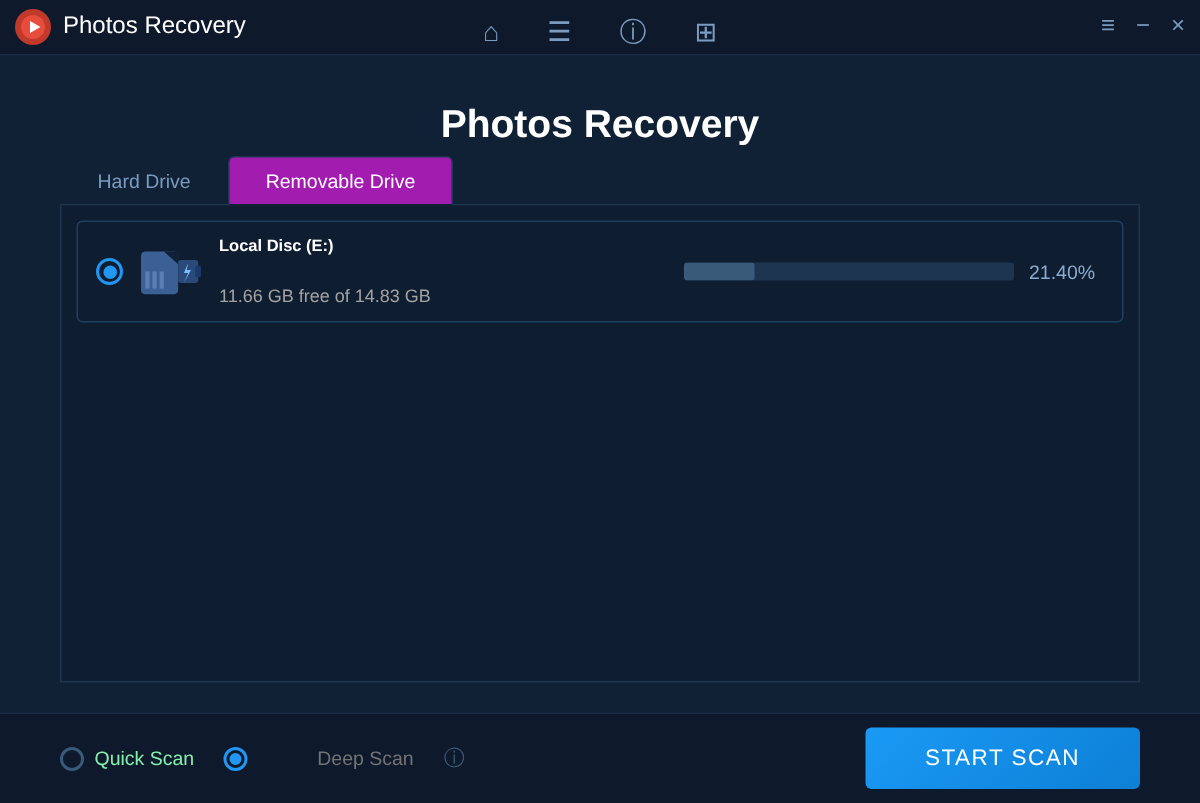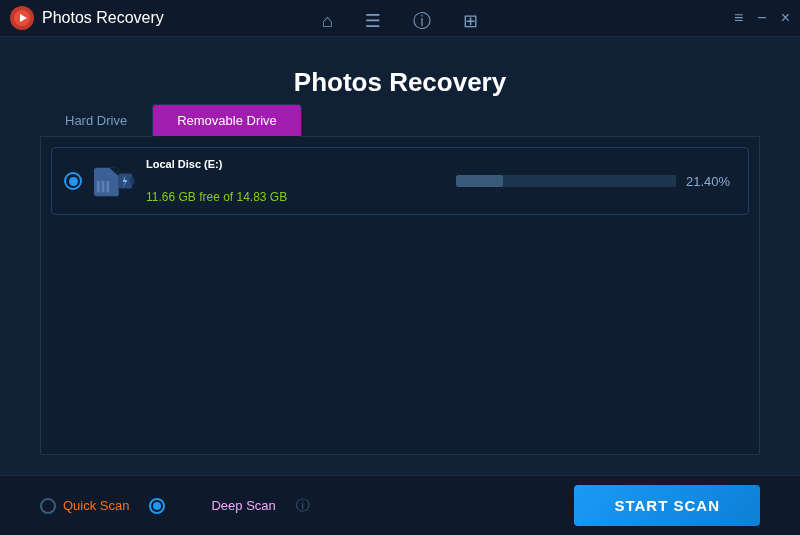--- a/index.html
+++ b/index.html
@@ -166,21 +166,21 @@
 
     #drive-name {
       font-size: 11px;
       font-weight: 600;
       color: #fff;
       margin-bottom: 20px;
     }
 
     #drive-size {
       font-size: 12px;
-      color: #84cc16;
+      color: #a3a3a3;
     }
 
     #drive-progress-container {
       display: flex;
       align-items: center;
       gap: 10px;
       flex-shrink: 0;
     }
 
     #drive-progress-bar {
@@ -220,25 +220,25 @@
       display: flex;
       align-items: center;
       gap: 20px;
     }
 
     .scan-option {
       display: flex;
       align-items: center;
       gap: 7px;
       font-size: 13px;
-      color: #f97316;
-      cursor: pointer;
-    }
-
-    .scan-option.active { color: #f0abfc; gap: 46px; }
+      color: #86efac;
+      cursor: pointer;
+    }
+
+    .scan-option.active { color: #737373; gap: 46px; }
 
     .radio-circle {
       width: 16px;
       height: 16px;
       border: 2px solid #3a5a7a;
       border-radius: 50%;
       display: flex;
       align-items: center;
       justify-content: center;
       flex-shrink: 0;
@@ -259,21 +259,21 @@
       cursor: pointer;
     }
 
     #start-scan-btn {
       background: linear-gradient(135deg, #1a9af5, #0d7fd6);
       color: #fff;
       border: none;
       border-radius: 4px;
       padding: 12px 40px;
       font-size: 15px;
-      font-weight: 700;
+      font-weight: 400;
       letter-spacing: 1px;
       cursor: pointer;
       margin-left: auto;
       text-transform: uppercase;
     }
   </style>
 </head>
 <body>
 
 <div id="title-bar">

